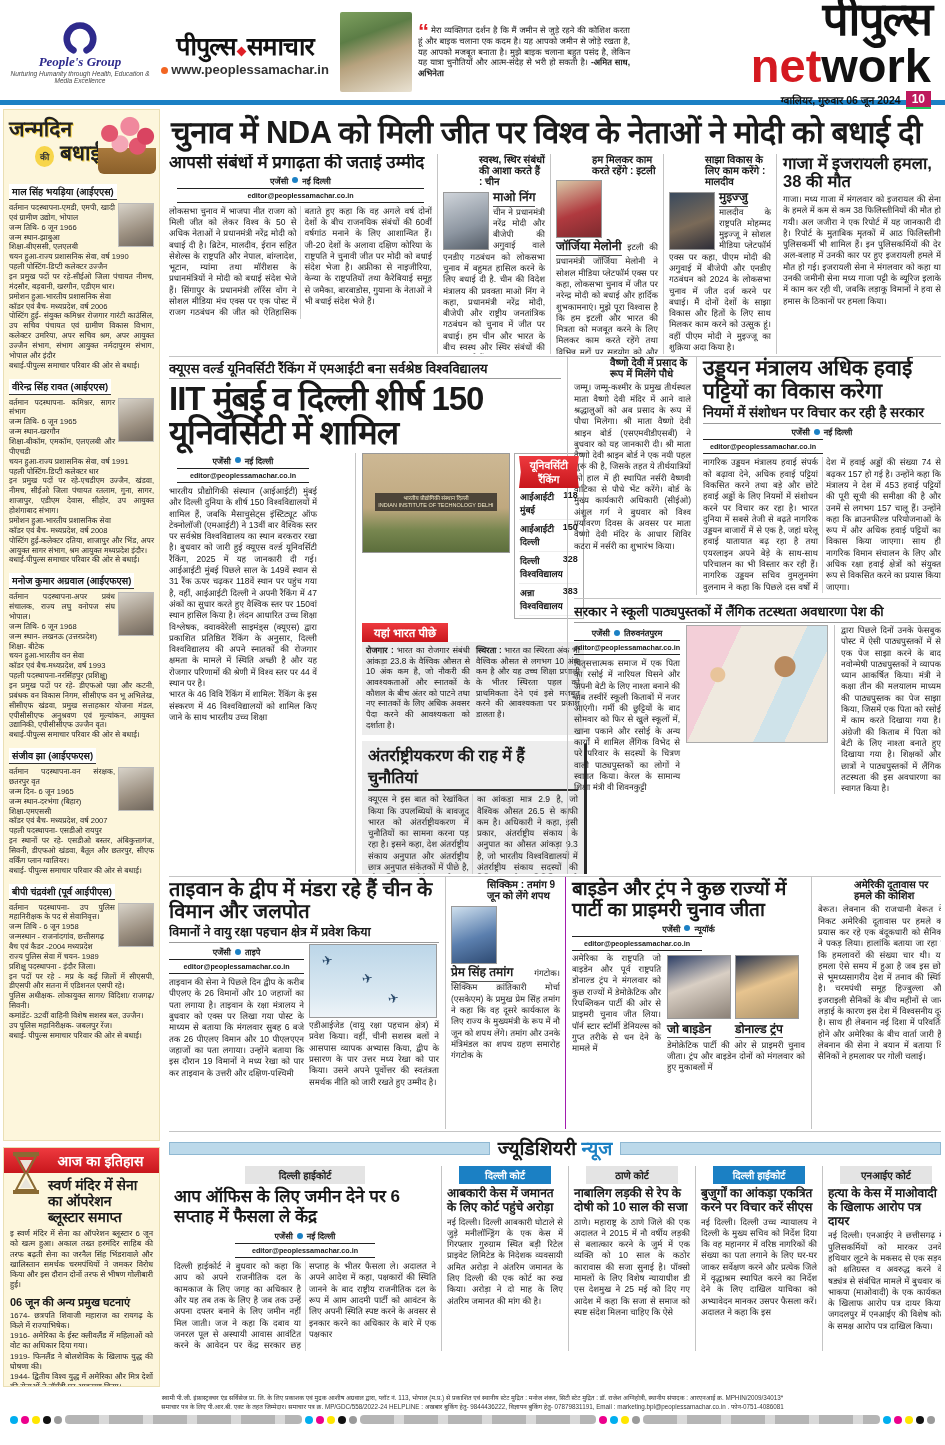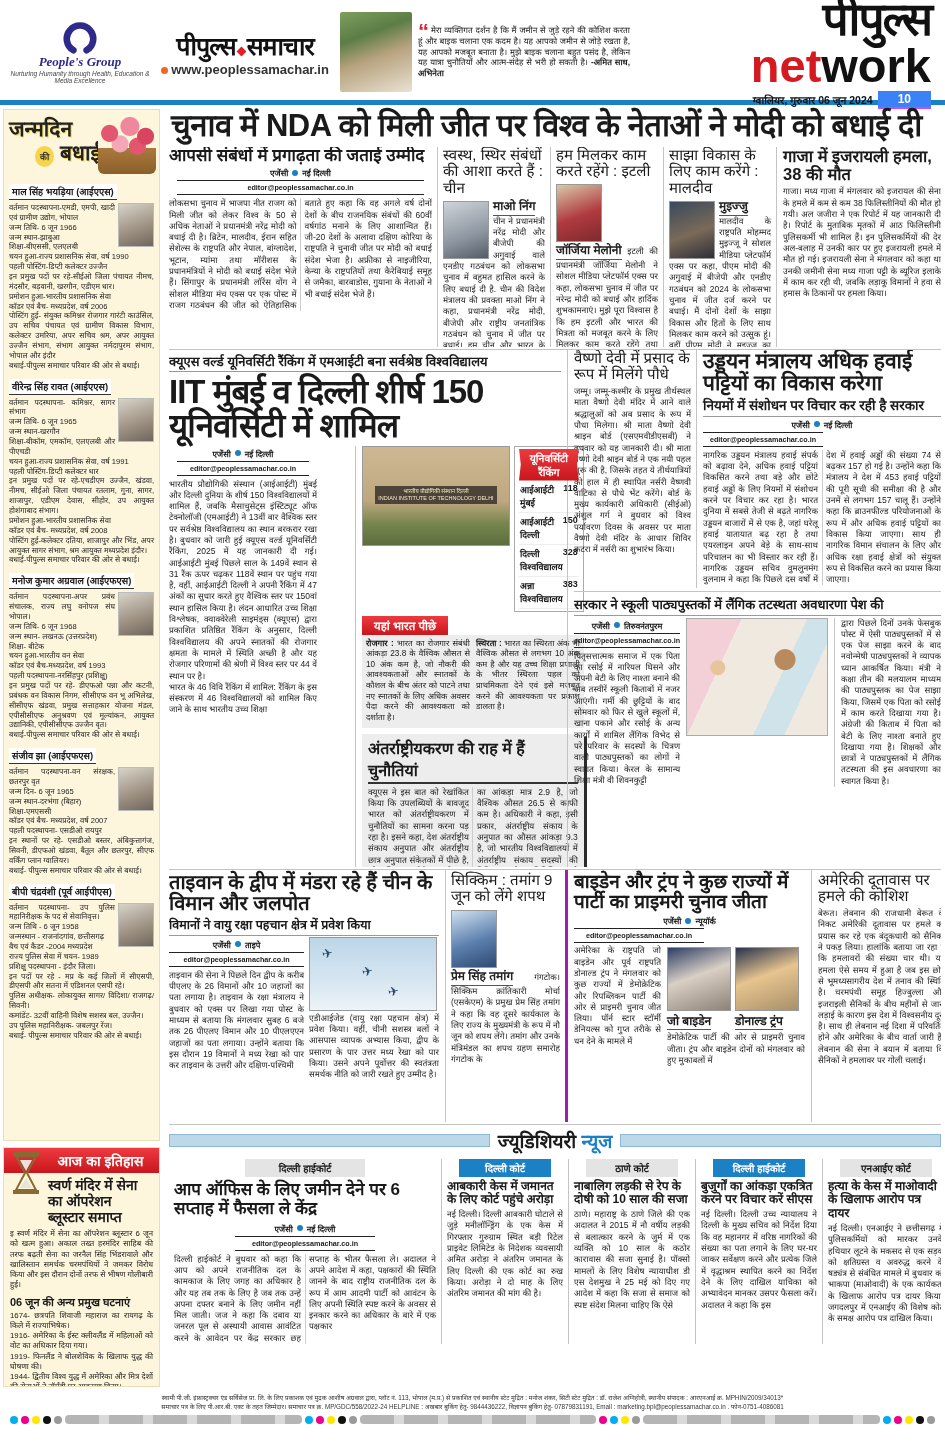--- a/index.html
+++ b/index.html
@@ -24,24 +24,24 @@
   .quote-text{font-size:8.3px;line-height:1.3;color:#222;text-align:justify;}
   .qmark{color:#e01f26;font-size:22px;line-height:0;vertical-align:-6px;font-weight:800;margin-right:2px;}
   .quote-attr{font-weight:800;}
   .brand-block{flex:1;text-align:right;padding-right:4px;}
   .brand-line{font-weight:800;line-height:1;}
   .brand-hindi{font-size:46px;color:#111;letter-spacing:-2px;}
   .brand-net{font-size:47px;color:#d41920;font-family:"Liberation Sans",sans-serif;font-weight:700;}
   .brand-work{font-size:47px;color:#111;font-weight:700;}
   .dateline-row{display:flex;justify-content:flex-end;align-items:center;gap:5px;margin-top:2px;}
   .dateline{font-size:10.5px;font-weight:800;color:#111;}
-  .pagenum{background:#3b82f6;color:#fff;font-weight:800;font-size:12px;padding:1px 20px;border-bottom:2px solid #d946ef;}
+  .pagenum{background:#be185d;color:#fff;font-weight:800;font-size:12px;padding:1px 6px;border-bottom:2px solid #22c55e;}
   .bluebar{height:5px;background:#1b80c4;margin:0 0 2px 0;}
   
-  .body-grid{display:flex;width:945px;}
+  .body-grid{display:flex;width:945px;align-items:flex-end;}
   .sidebar{width:163px;flex:none;padding:2px 3px;}
   .content{width:782px;flex:none;padding:0 4px 0 6px;}
   
   .bday-box{background:#fdf6dc;border:1px solid #eadfb4;padding:4px 5px;height:1032px;overflow:hidden;}
   .bday-head{position:relative;height:62px;}
   .bday-title1{font-size:21px;font-weight:800;color:#222;text-shadow:1px 1px 0 #f7d54a;}
   .bday-title2{font-size:21px;font-weight:800;color:#222;margin-left:26px;margin-top:-4px;text-shadow:1px 1px 0 #f7d54a;}
   .bday-ki{display:inline-block;background:#f7d54a;border-radius:50%;font-size:9px;font-weight:700;padding:4px 5px;color:#333;}
   .flower-basket{position:absolute;right:-2px;top:2px;width:58px;height:58px;border-radius:6px;
     background:
@@ -66,21 +66,21 @@
   .itihas-body{font-size:7.8px;line-height:1.3;text-align:justify;padding:2px 6px;}
   .itihas-sub{font-size:11px;font-weight:800;padding:2px 6px 0 6px;}
   
   .byline{display:flex;justify-content:center;align-items:center;gap:4px;font-size:8.2px;font-weight:800;padding:2px 0;}
   .bydot{width:6px;height:6px;border-radius:50%;background:#1b80c4;flex:none;}
   .email-box{border-top:1.3px solid #222;border-bottom:1.3px solid #222;text-align:center;
     font-size:7.2px;font-weight:700;padding:2px 0;margin:0 8px 3px 8px;}
   .body-txt{font-size:8.5px;line-height:1.33;text-align:justify;color:#222;}
   .cols2{column-count:2;column-gap:8px;column-rule:1px solid #ccc;}
   .vline{border-left:1px solid #c4c4c4;}
-  .h-md{font-size:15px;font-weight:400;line-height:1.12;}
+  .h-md{font-size:10px;font-weight:700;line-height:1.12;margin-left:36px;}
   .cap{font-size:12px;font-weight:800;border-bottom:1px solid #555;display:inline-block;}
   
   .lead-headline{font-size:31px;font-weight:800;letter-spacing:-0.5px;line-height:1.05;padding:3px 0 4px 2px;}
   .lead-row{display:flex;height:200px;overflow:hidden;}
   .apsi{width:268px;flex:none;padding-right:5px;}
   .apsi-h{font-size:17px;font-weight:800;line-height:1.1;}
   .minicol{width:113px;flex:none;padding:0 5px;}
   .mini-photo{float:left;width:46px;height:58px;margin:2px 4px 1px 0;border:1px solid #999;
     background:linear-gradient(160deg,#cfd4da 0%,#8d96a1 60%,#545c66 100%);}
   .gaza{width:165px;flex:none;padding-left:6px;}
@@ -130,21 +130,21 @@
   
   .band{display:flex;height:253px;overflow:hidden;border-top:1px solid #c4c4c4;margin-top:2px;}
   .taiwan{width:276px;flex:none;padding:2px 6px 0 0;}
   .tw-h{font-size:20px;font-weight:800;line-height:1.08;}
   .tw-sub{font-size:12.5px;font-weight:700;border-bottom:1px solid #999;padding:1px 0 2px 0;}
   .tw-row{display:flex;gap:5px;margin-top:1px;}
   .tw-photo{width:128px;height:74px;flex:none;border:1px solid #999;position:relative;
     background:linear-gradient(180deg,#bcd6e8 0%,#dbe9f2 70%,#eef4f8 100%);}
   .jet{position:absolute;color:#2a4a6b;font-size:13px;transform:rotate(-12deg);}
   .sikkim{width:120px;flex:none;padding:2px 5px;border-left:1px solid #c4c4c4;}
-  .biden{width:246px;flex:none;padding:2px 6px;border-left:3px solid #a21caf;}
+  .biden{width:246px;flex:none;padding:2px 6px;border-left:1px solid #a21caf;}
   .bd-h{font-size:19px;font-weight:800;line-height:1.1;}
   .bd-photos{display:flex;gap:4px;margin:2px 0;}
   .bd-ph{width:64px;height:64px;border:1px solid #999;}
   .ph-biden{background:linear-gradient(160deg,#2c3e66 0%,#d9cfc4 45%,#8c8278 100%);}
   .ph-trump{background:linear-gradient(160deg,#27334d 0%,#e7c48f 45%,#a8906a 100%);}
   .usemb{width:134px;flex:none;padding:2px 0 0 6px;border-left:1px solid #c4c4c4;}
   
   .jud{border-top:1px solid #c4c4c4;margin-top:2px;height:258px;overflow:hidden;}
   .jud-banner{display:flex;align-items:center;gap:8px;padding:3px 0;}
   .jud-bar{flex:1;height:13px;background:#bcd9ea;border:1px solid #8fb8d2;}

